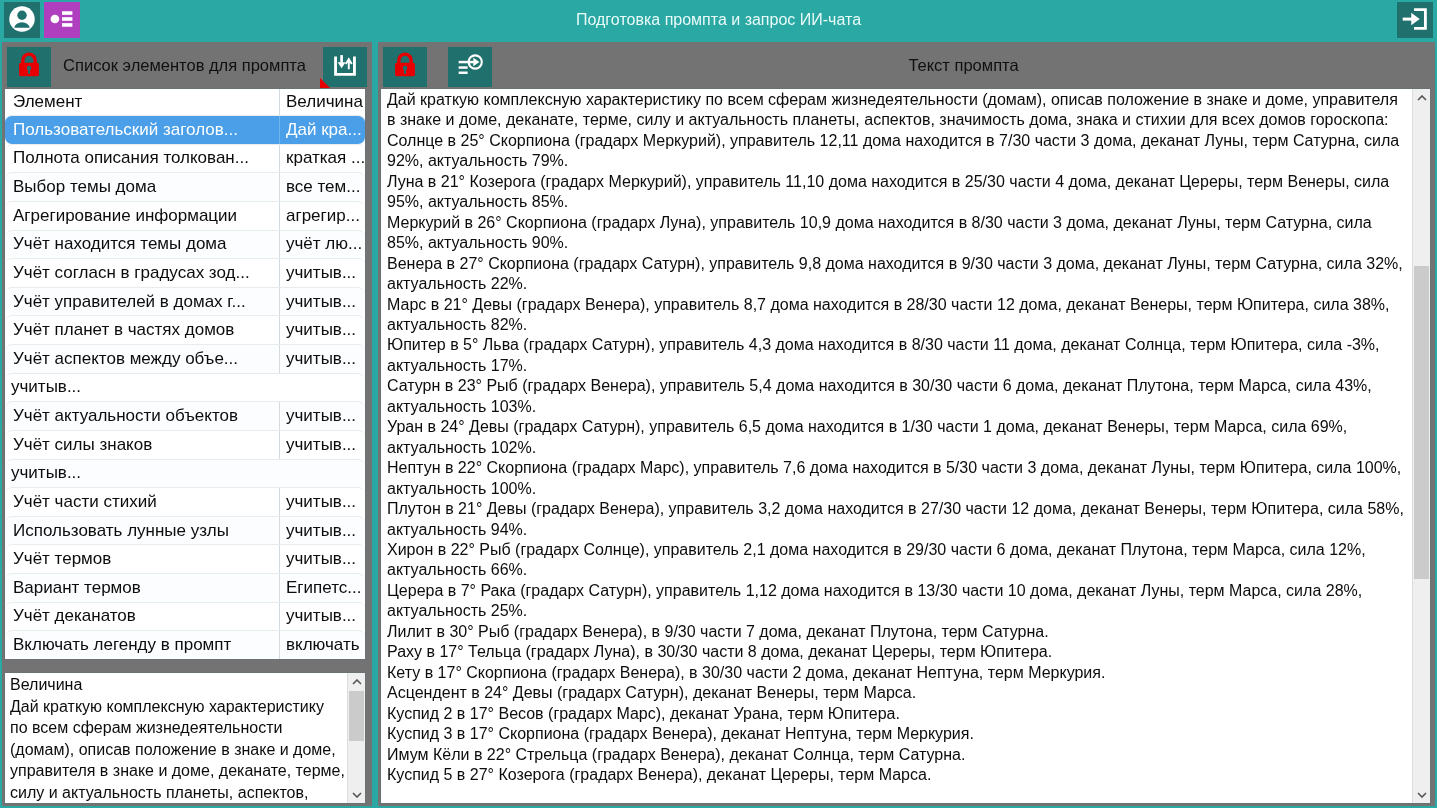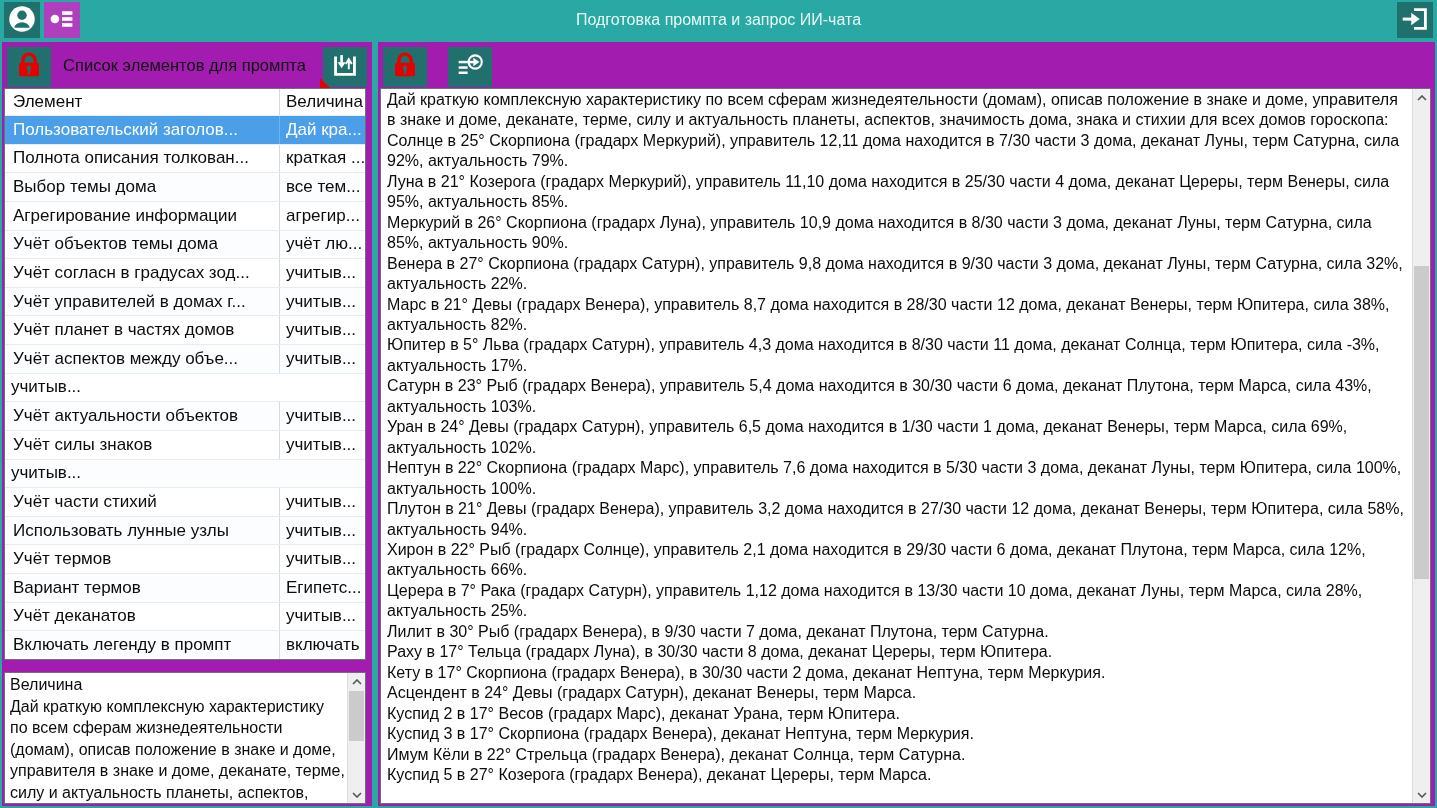--- a/index.html
+++ b/index.html
@@ -12,34 +12,34 @@
   
   .titlebar{position:absolute;left:0;top:0;width:100%;height:40px;display:flex;align-items:center;}
   .tb-btn{width:36px;height:36px;margin:2px 0 2px 4px;border:none;padding:1px;cursor:pointer;
           display:flex;align-items:center;justify-content:center;}
   .tb-btn.user{background:#20706d;}
   .tb-btn.list{background:#b03fc0;}
   .tb-btn.exit{position:absolute;right:4px;top:2px;margin:0;background:#20706d;}
   .tb-title{position:absolute;left:0;right:0;top:0;height:40px;line-height:40px;text-align:center;
             color:#e9fbf9;font-size:16px;pointer-events:none;}
   
-  .panel{position:absolute;background:#a21caf;}
+  .panel{position:absolute;background:#737373;}
   .left-panel{left:2px;top:42px;width:370px;height:764px;}
   .right-panel{left:378px;top:42px;width:1057px;height:764px;}
   .panel-header{position:relative;height:46px;display:flex;align-items:center;}
   .icon-btn{width:44px;height:40px;background:#20706d;border:none;padding:0;margin:3px 0 0 5px;
             position:relative;display:flex;align-items:center;justify-content:center;cursor:pointer;}
   .hdr-title{flex:1;text-align:center;font-size:16.5px;color:#101010;}
   .corner-red{position:absolute;left:-3px;bottom:-3px;width:0;height:0;
               border-bottom:12px solid #e60000;border-right:12px solid transparent;}
   
   .table-box{position:absolute;left:2px;right:6px;top:46px;height:570px;background:#fff;
              border:1px solid #6b7276;display:flex;flex-direction:column;font-size:17px;color:#0c0c0c;}
   .t-header{display:flex;height:26px;flex:none;align-items:center;background:#fff;}
-  .t-row{display:flex;flex:1 1 0;align-items:center;border-top:1px solid #e7ecef;cursor:pointer;}
+  .t-row{display:flex;flex:1 1 0;align-items:center;border-top:1px solid #e7ecef;cursor:pointer;border-radius:7px;}
   .t-row:nth-child(odd){background:#fbfdfe;}
   .c1{width:266px;padding-left:8px;border-right:1px solid #d4dbe0;white-space:nowrap;overflow:hidden;
       align-self:stretch;display:flex;align-items:center;}
   .c2{flex:1;padding-left:6px;white-space:nowrap;overflow:hidden;align-self:stretch;display:flex;align-items:center;}
   .t-row.selected{background:#4a9fe8;color:#fff;}
   .t-row.selected .c1{border-right-color:#6fb3ef;}
   
   .detail-box{position:absolute;left:2px;right:6px;top:630px;bottom:2px;background:#fff;border:1px solid #6b7276;}
   .detail-text{position:absolute;left:0;top:0;right:18px;bottom:0;padding:1px 2px 0 5px;
                font-size:16px;line-height:21.5px;white-space:pre-wrap;color:#0c0c0c;overflow:hidden;}
@@ -132,21 +132,21 @@
         </div>
         <div class="t-row">
           <span class="c1">Выбор темы дома</span>
           <span class="c2">все тем...</span>
         </div>
         <div class="t-row">
           <span class="c1">Агрегирование информации</span>
           <span class="c2">агрегир...</span>
         </div>
         <div class="t-row">
-          <span class="c1">Учёт объектов темы дома</span>
+          <span class="c1">Учёт находится темы дома</span>
           <span class="c2">учёт лю...</span>
         </div>
         <div class="t-row">
           <span class="c1">Учёт согласн в градусах зод...</span>
           <span class="c2">учитыв...</span>
         </div>
         <div class="t-row">
           <span class="c1">Учёт управителей в домах г...</span>
           <span class="c2">учитыв...</span>
         </div>
@@ -234,20 +234,21 @@
       <span>
         <svg viewBox="0 0 36 36" width="34" height="34">
           <circle cx="23.5" cy="14.8" r="7" fill="none" stroke="#ffffff" stroke-width="2.2"></circle>
           <rect x="6" y="13.6" width="16" height="2.6" fill="#ffffff"></rect>
           <path d="M21.5 10.4 L28 14.9 L21.5 19.4 Z" fill="#ffffff"></path>
           <rect x="6" y="19.4" width="9.5" height="2.6" fill="#ffffff"></rect>
           <rect x="6" y="24.9" width="9.5" height="2.6" fill="#ffffff"></rect>
         </svg>
       </span>
     </button>
+    <span class="hdr-title">Текст промпта</span>
   </div>
 
   <div class="prompt-box">
     <div class="prompt-text">Дай краткую комплексную характеристику по всем сферам жизнедеятельности (домам), описав положение в знаке и доме, управителя в знаке и доме, деканате, терме, силу и актуальность планеты, аспектов, значимость дома, знака и стихии для всех домов гороскопа:
 Солнце в 25° Скорпиона (градарх Меркурий), управитель 12,11 дома находится в 7/30 части 3 дома, деканат Луны, терм Сатурна, сила 92%, актуальность 79%.
 Луна в 21° Козерога (градарх Меркурий), управитель 11,10 дома находится в 25/30 части 4 дома, деканат Цереры, терм Венеры, сила 95%, актуальность 85%.
 Меркурий в 26° Скорпиона (градарх Луна), управитель 10,9 дома находится в 8/30 части 3 дома, деканат Луны, терм Сатурна, сила 85%, актуальность 90%.
 Венера в 27° Скорпиона (градарх Сатурн), управитель 9,8 дома находится в 9/30 части 3 дома, деканат Луны, терм Сатурна, сила 32%, актуальность 22%.
 Марс в 21° Девы (градарх Венера), управитель 8,7 дома находится в 28/30 части 12 дома, деканат Венеры, терм Юпитера, сила 38%, актуальность 82%.
 Юпитер в 5° Льва (градарх Сатурн), управитель 4,3 дома находится в 8/30 части 11 дома, деканат Солнца, терм Юпитера, сила -3%, актуальность 17%.

